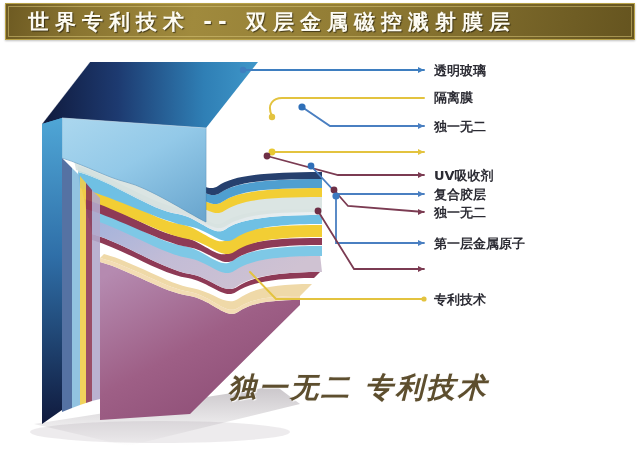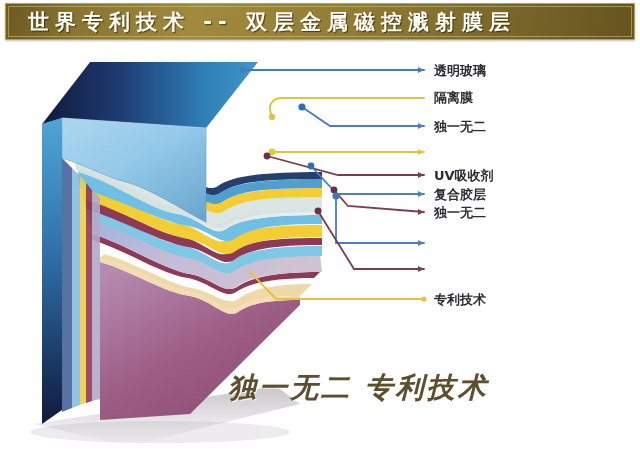--- a/index.html
+++ b/index.html
@@ -265,17 +265,18 @@
       </g>
     </g>
   </svg>
 
   <div class="label" style="top:70px">透明玻璃</div>
   <div class="label" style="top:97px">隔离膜</div>
   <div class="label" style="top:126px">独一无二</div>
   <div class="label" style="top:175px">UV吸收剂</div>
   <div class="label" style="top:194px">复合胶层</div>
   <div class="label" style="top:212px">独一无二</div>
+  <div class="label" style="top:243px">第一层金属原子</div>
   <div class="label" style="top:299px">专利技术</div>
 
   <div class="slogan">独一无二  专利技术</div>
 
 </div>
 
 </body></html>

